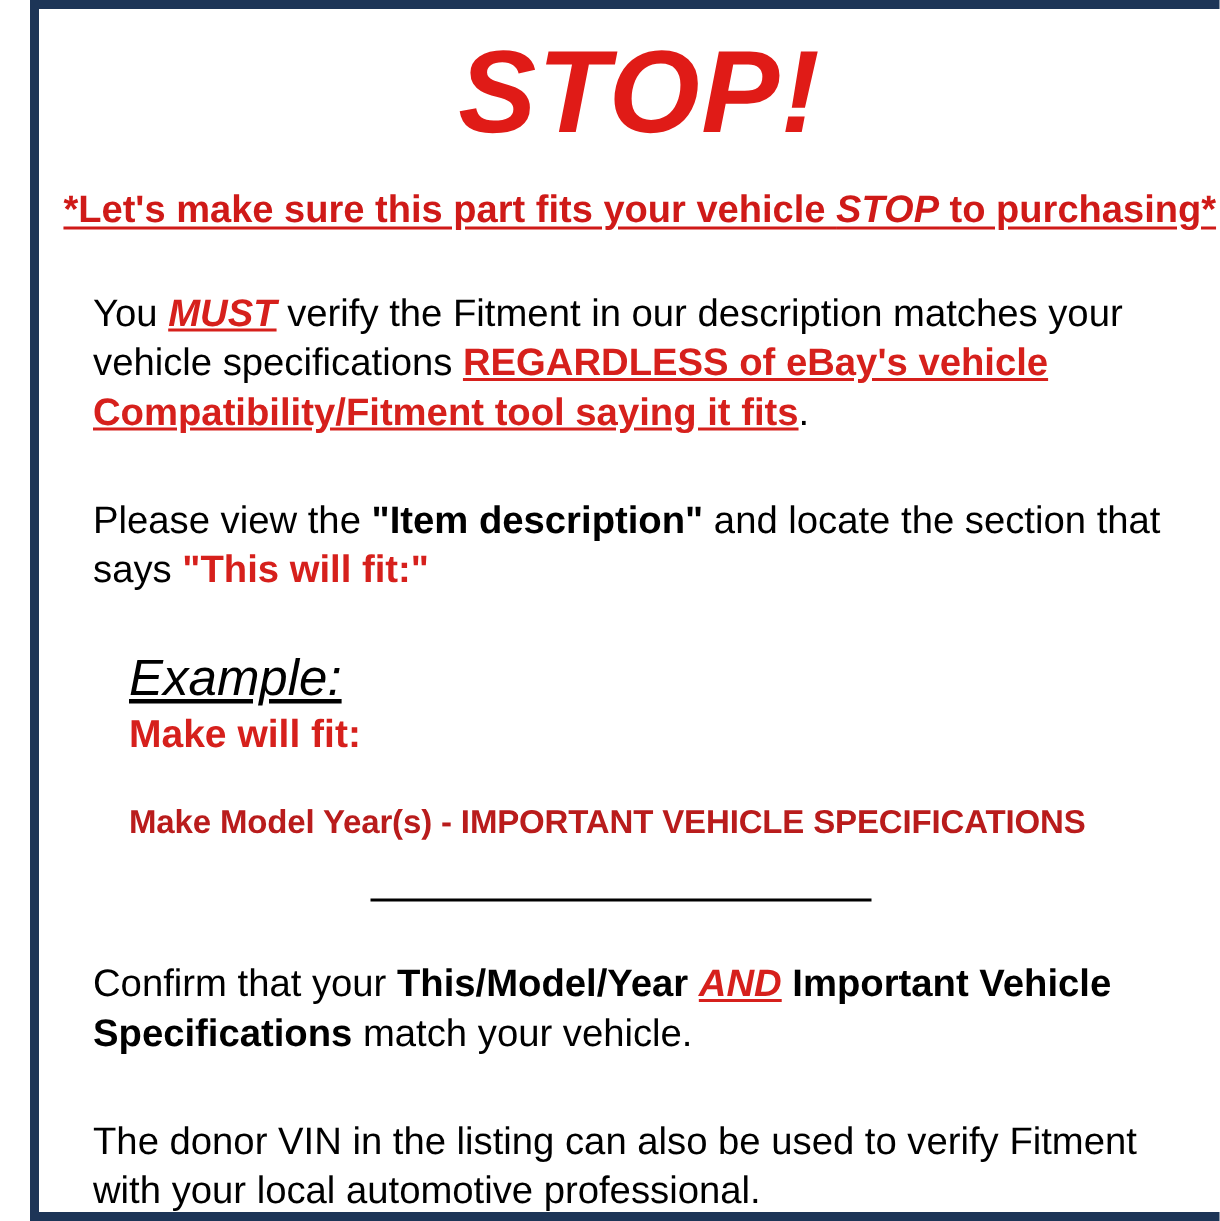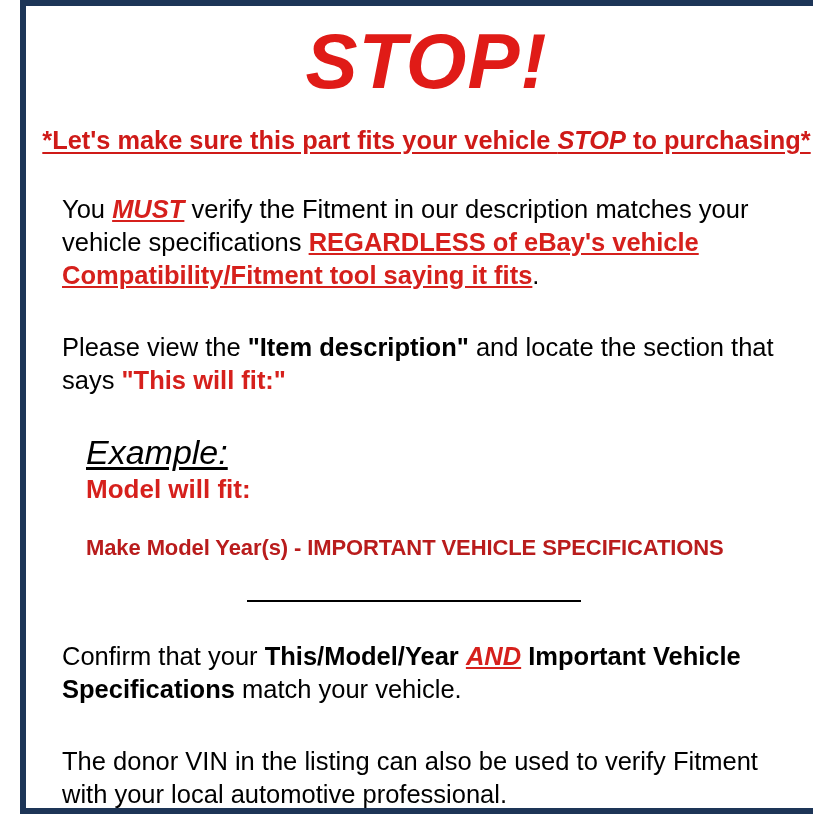--- a/index.html
+++ b/index.html
@@ -137,21 +137,21 @@
     <div class="headline">STOP!</div>
 
     <div class="subtitle"><span>*Let's make sure this part fits your vehicle </span><span class="it">STOP</span><span> to purchasing*</span></div>
 
     <p class="para p-must"><span>You </span><span class="muu">MUST</span><span> verify the Fitment in our description matches your vehicle specifications </span><span class="redu">REGARDLESS of eBay's vehicle Compatibility/Fitment tool saying it fits</span><span>.</span></p>
 
     <p class="para p-itemdesc"><span>Please view the </span><span class="b">"Item description"</span><span> and locate the section that says </span><span class="redb">"This will fit:"</span></p>
 
     <div class="example-block">
       <div><span class="example-label">Example:</span></div>
-      <div class="example-fit">Model will fit:</div>
+      <div class="example-fit">Make will fit:</div>
       <div class="example-spec">Make Model Year(s) - IMPORTANT VEHICLE SPECIFICATIONS</div>
     </div>
 
     <div class="divider-wrap">
       <span class="divider"></span>
     </div>
 
     <p class="para p-confirm"><span>Confirm that your </span><span class="b">This/Model/Year</span><span> </span><span class="muu">AND</span><span> </span><span class="b">Important Vehicle Specifications</span><span> match your vehicle.</span></p>
 
     <p class="para p-vin">The donor VIN in the listing can also be used to verify Fitment with your local automotive professional.</p>

